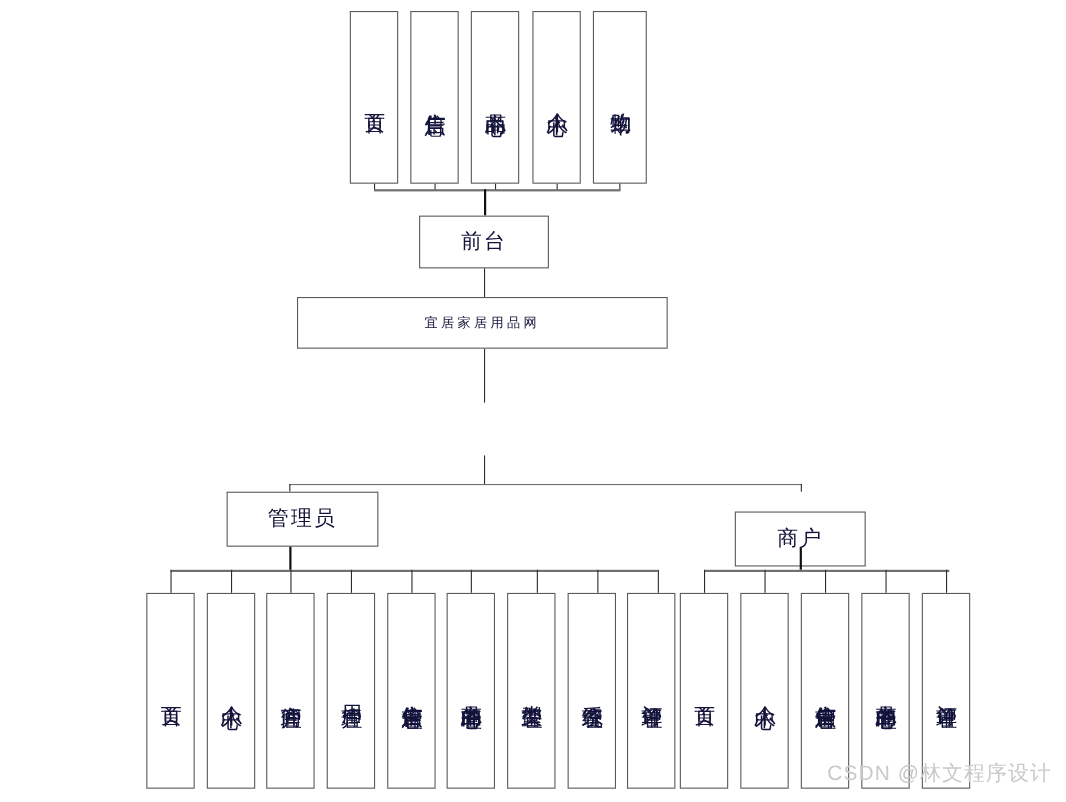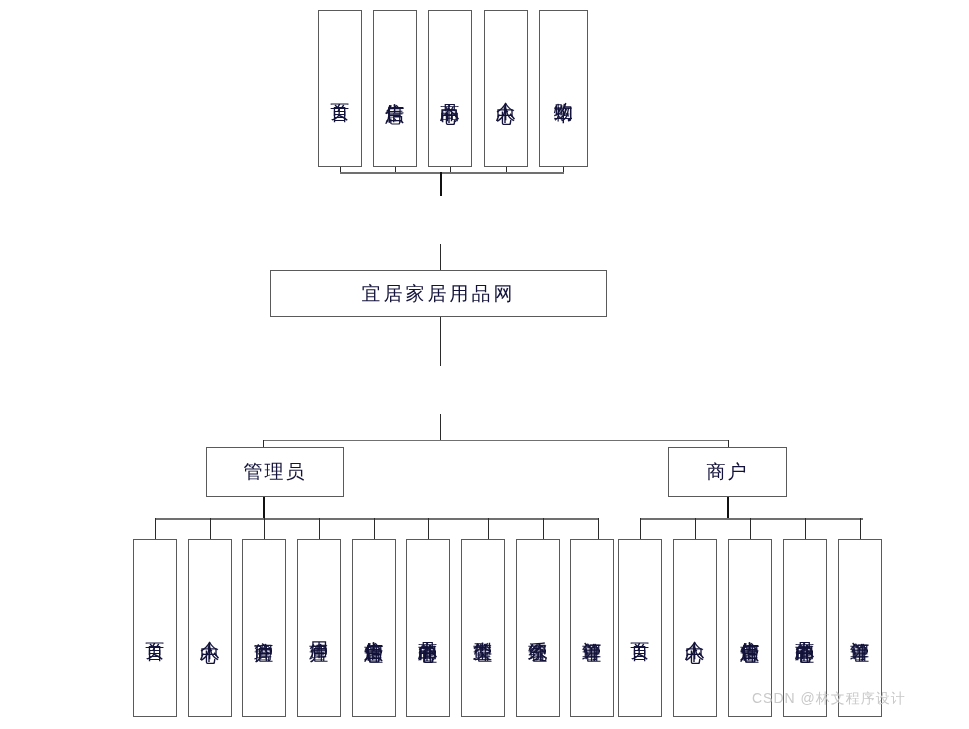--- a/index.html
+++ b/index.html
@@ -36,38 +36,38 @@
     font-size: 19px;
     letter-spacing: 1px;
     padding: 6px 0;
   }
   
   .node.horiz {
     font-size: 19px;
     letter-spacing: 2px;
   }
   .node.title {
-    font-size: 19px;
+    font-size: 12px;
     letter-spacing: 3px;
   }
   
   .ln {
     position: absolute;
     background: #2b2b2b;
   }
   .ln.h { height: 1px; }
   .ln.v { width: 1px; }
   .ln.thick-h { height: 2px; background: #4a4a4a; }
   .ln.thick-v { width: 2px; background: #111111; }
   .ln.grey { background: #707070; }
   #watermark {
     position: absolute;
     left: 752px;
     top: 690px;
-    font-size: 14px;
+    font-size: 19px;
     color: #c9c9c9;
     letter-spacing: 1px;
     white-space: nowrap;
     font-family: "Liberation Sans", sans-serif;
     pointer-events: none;
   }
 </style>
 </head>
 <body>
 
@@ -82,20 +82,21 @@
   <div class="ln v" style="left:340px; top:167px; height:6px;"></div>
   <div class="ln v" style="left:395px; top:167px; height:6px;"></div>
   <div class="ln v" style="left:450px; top:167px; height:6px;"></div>
   <div class="ln v" style="left:506px; top:167px; height:6px;"></div>
   <div class="ln v" style="left:563px; top:167px; height:6px;"></div>
 
   <div class="ln thick-h grey" style="left:340px; top:172px; width:224px;"></div>
 
   <div class="ln thick-v" style="left:440px; top:172px; height:24px;"></div>
 
+  <div class="node horiz" style="left:381px; top:196px; width:118px; height:48px;">前台</div>
 
   <div class="ln v" style="left:440px; top:244px; height:26px;"></div>
 
   <div class="node title" style="left:270px; top:270px; width:337px; height:47px;">宜居家居用品网</div>
 
   <div class="ln v" style="left:440px; top:317px; height:49px;"></div>
 
 
   <div class="ln v" style="left:440px; top:414px; height:26px;"></div>
 
@@ -121,21 +122,21 @@
   <div class="node vert" style="left:133px; top:539px; width:44px; height:178px;">首页</div>
   <div class="node vert" style="left:188px; top:539px; width:44px; height:178px;">个人中心</div>
   <div class="node vert" style="left:242px; top:539px; width:44px; height:178px;">商户管理</div>
   <div class="node vert" style="left:297px; top:539px; width:44px; height:178px;">用户管理</div>
   <div class="node vert" style="left:352px; top:539px; width:44px; height:178px;">广告信息管理</div>
   <div class="node vert" style="left:406px; top:539px; width:44px; height:178px;">商品中心管理</div>
   <div class="node vert" style="left:461px; top:539px; width:44px; height:178px;">类型管理</div>
   <div class="node vert" style="left:516px; top:539px; width:44px; height:178px;">系统管理</div>
   <div class="node vert" style="left:570px; top:539px; width:44px; height:178px;">订单管理</div>
 
-  <div class="node horiz" style="left:668px; top:447px; width:119px; height:50px;">商户</div>
+  <div class="node horiz" style="left:668px; top:465px; width:119px; height:50px;">商户</div>
   <div class="ln thick-v" style="left:727px; top:497px; height:21px;"></div>
 
   <div class="ln thick-h grey" style="left:640px; top:518px; width:223px;"></div>
 
   <div class="ln v" style="left:640px; top:518px; height:21px;"></div>
   <div class="ln v" style="left:695px; top:518px; height:21px;"></div>
   <div class="ln v" style="left:750px; top:518px; height:21px;"></div>
   <div class="ln v" style="left:805px; top:518px; height:21px;"></div>
   <div class="ln v" style="left:860px; top:518px; height:21px;"></div>
 

